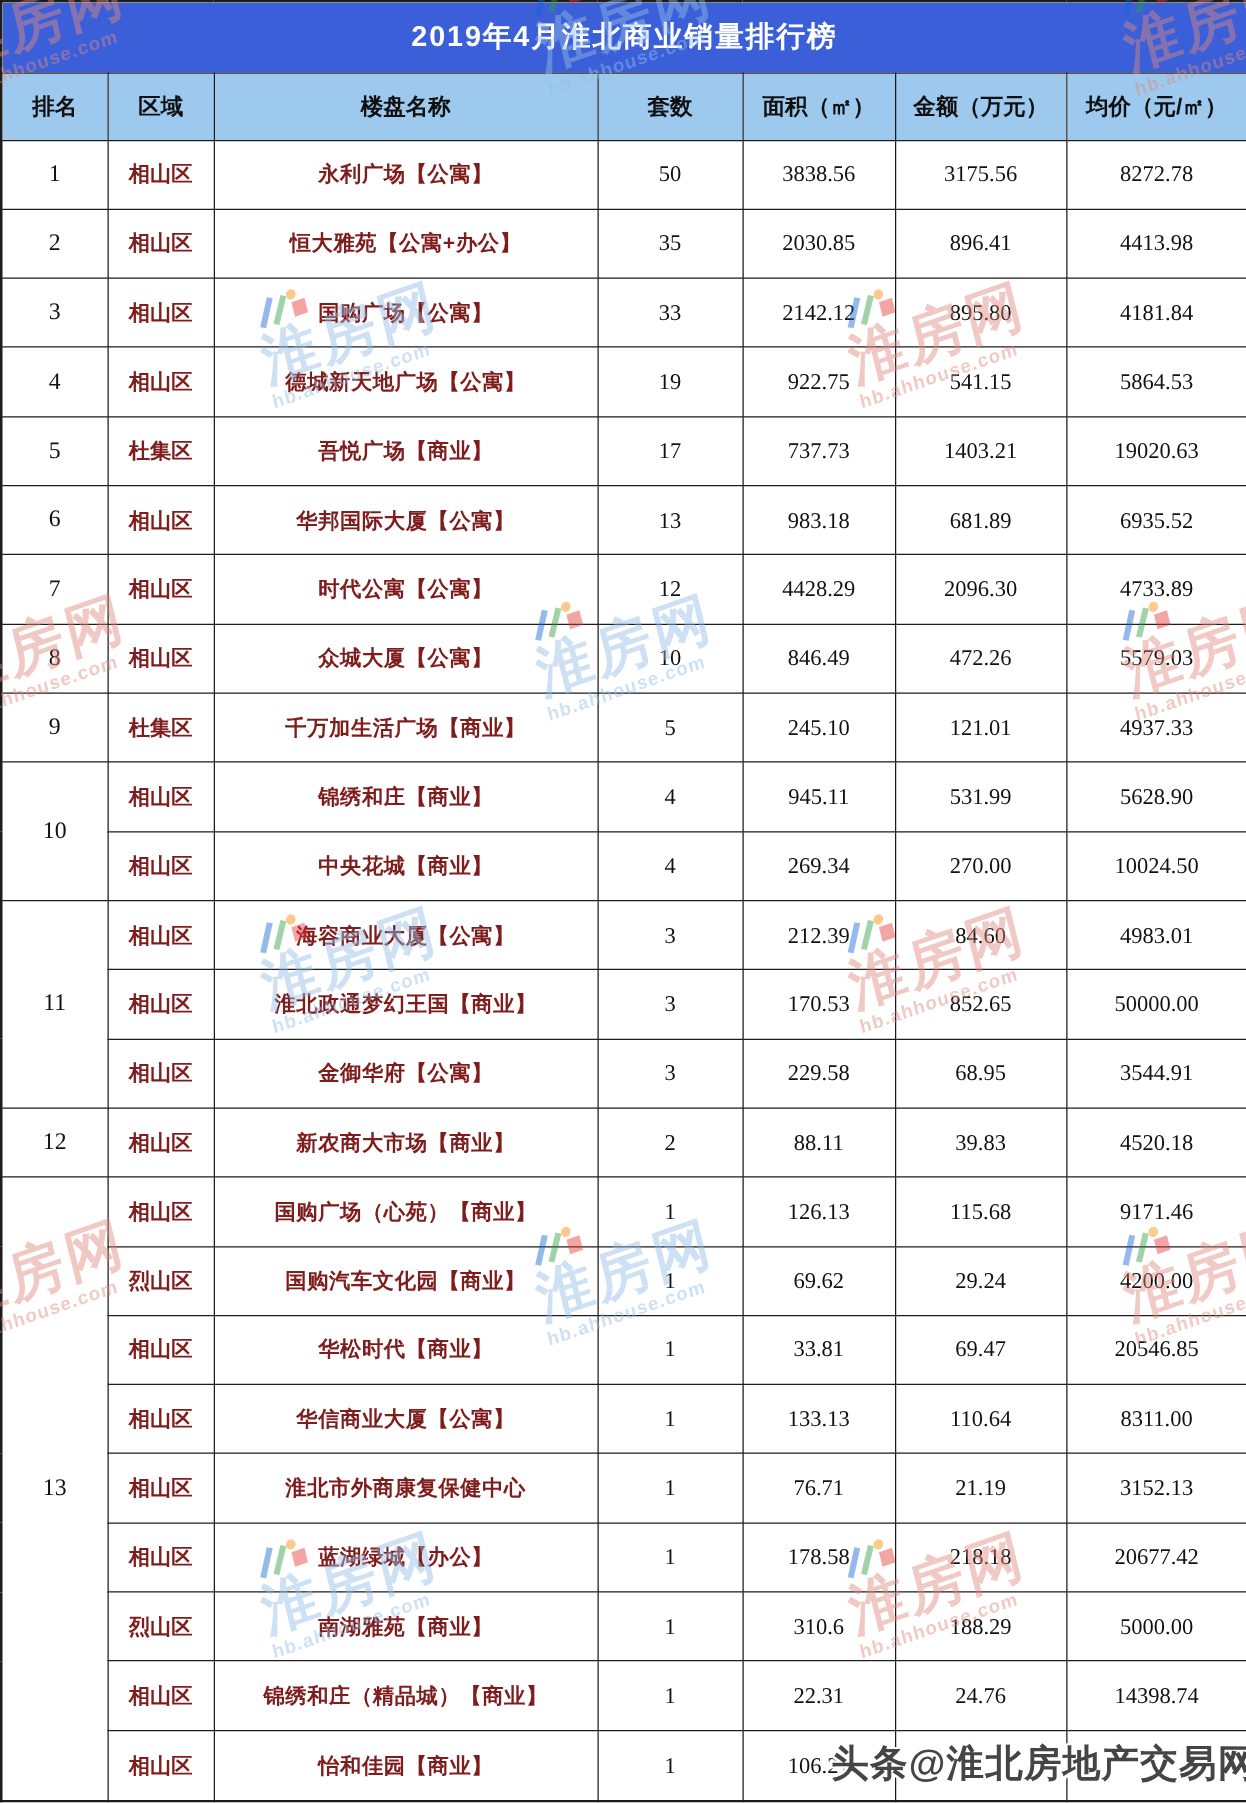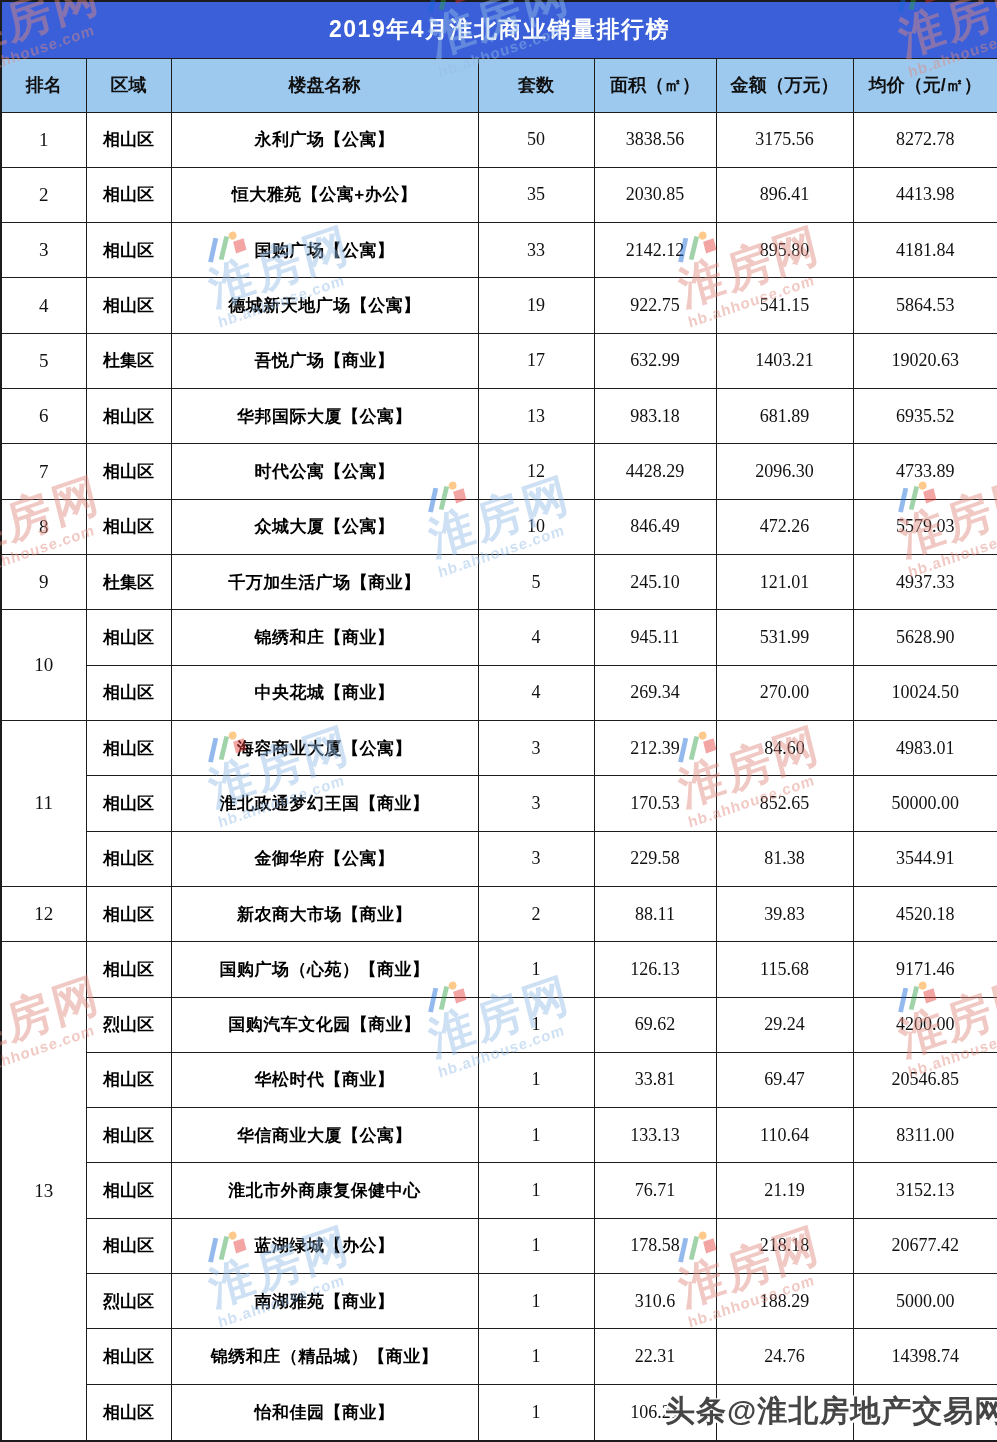--- a/index.html
+++ b/index.html
@@ -37,21 +37,21 @@
     font-size:18px;font-weight:600;color:#101010;
   }
   .c-rank{
     font-family:"Liberation Serif","DejaVu Serif",serif;
     font-size:19px;color:#111;
   }
   .c-num{
     font-family:"Liberation Serif","DejaVu Serif",serif;
     font-size:18px;color:#111;
   }
-  .c-cn{font-size:17px;font-weight:600;color:#000000;}
+  .c-cn{font-size:17px;font-weight:600;color:#7f1d1d;}
   .c-name{letter-spacing:0.5px;}
 
   
   #wm-layer{
     position:absolute;inset:0;z-index:3;pointer-events:none;overflow:hidden;
   }
   .wm-tile{
     position:absolute;opacity:0.45;line-height:1;
     transform:rotate(-19deg) skewX(-5deg);
     white-space:nowrap;
@@ -130,21 +130,21 @@
           <td class="c-num">19</td>
           <td class="c-num">922.75</td>
           <td class="c-num">541.15</td>
           <td class="c-num">5864.53</td>
         </tr>
         <tr>
           <td class="c-rank" rowspan="1">5</td>
           <td class="c-cn">杜集区</td>
           <td class="c-cn c-name">吾悦广场【商业】</td>
           <td class="c-num">17</td>
-          <td class="c-num">632.99</td>
+          <td class="c-num">737.73</td>
           <td class="c-num">1403.21</td>
           <td class="c-num">19020.63</td>
         </tr>
         <tr>
           <td class="c-rank" rowspan="1">6</td>
           <td class="c-cn">相山区</td>
           <td class="c-cn c-name">华邦国际大厦【公寓】</td>
           <td class="c-num">13</td>
           <td class="c-num">983.18</td>
           <td class="c-num">681.89</td>
@@ -209,21 +209,21 @@
           <td class="c-num">3</td>
           <td class="c-num">170.53</td>
           <td class="c-num">852.65</td>
           <td class="c-num">50000.00</td>
         </tr>
         <tr>
           <td class="c-cn">相山区</td>
           <td class="c-cn c-name">金御华府【公寓】</td>
           <td class="c-num">3</td>
           <td class="c-num">229.58</td>
-          <td class="c-num">81.38</td>
+          <td class="c-num">68.95</td>
           <td class="c-num">3544.91</td>
         </tr>
         <tr>
           <td class="c-rank" rowspan="1">12</td>
           <td class="c-cn">相山区</td>
           <td class="c-cn c-name">新农商大市场【商业】</td>
           <td class="c-num">2</td>
           <td class="c-num">88.11</td>
           <td class="c-num">39.83</td>
           <td class="c-num">4520.18</td>

